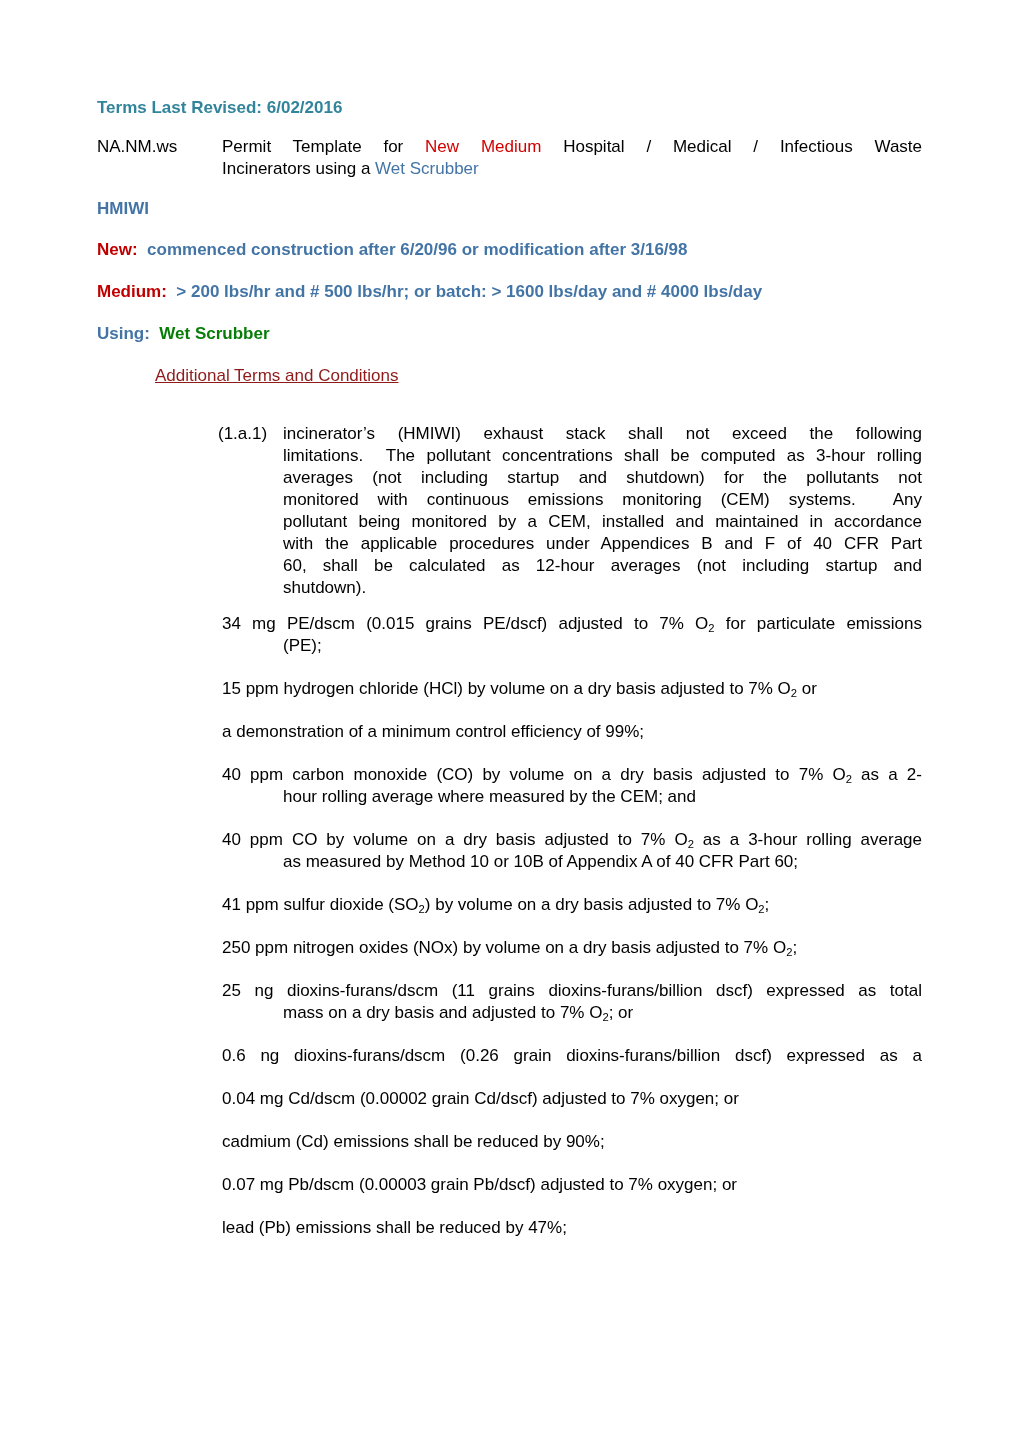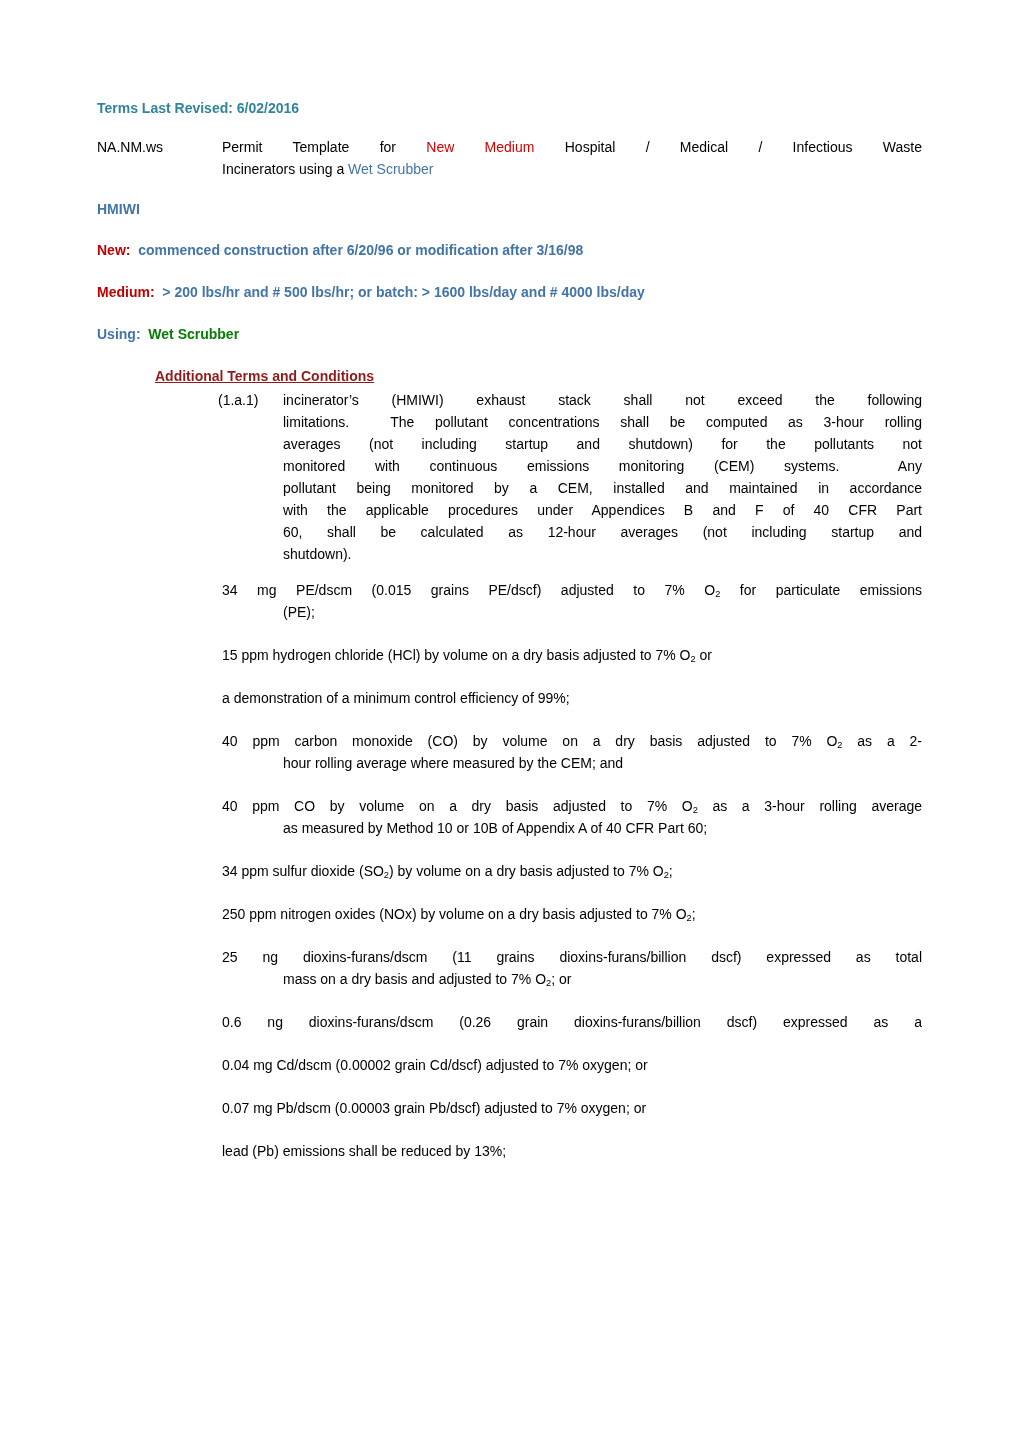--- a/index.html
+++ b/index.html
@@ -3,33 +3,33 @@
 <meta charset="utf-8">
 <style>
   html,body { margin:0; padding:0; background:#ffffff; }
   .page {
     position:relative;
     width:1020px; height:1443px;
     box-sizing:border-box;
     background:#ffffff;
     padding:97px 98px 0 97px;
     font-family:"Liberation Sans","DejaVu Sans",sans-serif;
-    font-size:14px;
+    font-size:17px;
     line-height:22px;
     color:#000000;
     overflow:hidden;
   }
   .revised { font-weight:bold; margin-bottom:17px; }
   .title-block { position:relative; margin-left:125px; width:700px; font-weight:normal; margin-bottom:18px; }
   .title-ref { position:absolute; left:-125px; top:0; }
   .hmiwi { font-weight:bold; margin-bottom:19px; }
   .def { font-weight:bold; margin-bottom:20px; }
   .note-block { position:relative; margin-left:186px; width:639px; font-weight:bold; margin-bottom:54px; }
   .note-label { position:absolute; left:-61px; top:0; }
-  .section-heading { margin-left:58px; font-weight:bold; text-decoration:underline; margin-bottom:2px; }
+  .section-heading { margin-left:58px; font-weight:normal; text-decoration:underline; margin-bottom:36px; }
   .para { position:relative; margin-left:186px; width:639px; margin-bottom:14px; }
   .para-num { position:absolute; left:-65px; top:0; }
   .item { margin-left:125px; width:700px; margin-bottom:21px; }
   .tline.just { text-align:justify; text-align-last:justify; }
   .tline.left { text-align:left; }
   .tline.cont { margin-left:61px; }
   sub.subscript { font-size:0.66em; vertical-align:-0.25em; line-height:0; }
 </style>
 </head>
 <body>
@@ -82,36 +82,39 @@
       </div>
     <div class="item">
         <div class="tline just"><span>40 ppm carbon monoxide (CO) by volume on a dry basis adjusted to 7% O</span><sub class="subscript">2</sub><span> as a 2-</span></div>
         <div class="tline left cont"><span>hour rolling average where measured by the CEM; and</span></div>
       </div>
     <div class="item">
         <div class="tline just"><span>40 ppm CO by volume on a dry basis adjusted to 7% O</span><sub class="subscript">2</sub><span> as a 3-hour rolling average</span></div>
         <div class="tline left cont"><span>as measured by Method 10 or 10B of Appendix A of 40 CFR Part 60;</span></div>
       </div>
     <div class="item">
-        <div class="tline left"><span>34 ppm sulfur dioxide (SO</span><sub class="subscript">2</sub><span>) by volume on a dry basis adjusted to 7% O</span><sub class="subscript">2</sub><span>;</span></div>
+        <div class="tline left"><span>41 ppm sulfur dioxide (SO</span><sub class="subscript">2</sub><span>) by volume on a dry basis adjusted to 7% O</span><sub class="subscript">2</sub><span>;</span></div>
       </div>
     <div class="item">
         <div class="tline left"><span>250 ppm nitrogen oxides (NOx) by volume on a dry basis adjusted to 7% O</span><sub class="subscript">2</sub><span>;</span></div>
       </div>
     <div class="item">
         <div class="tline just"><span>25 ng dioxins-furans/dscm (11 grains dioxins-furans/billion dscf) expressed as total</span></div>
         <div class="tline left cont"><span>mass on a dry basis and adjusted to 7% O</span><sub class="subscript">2</sub><span>; or</span></div>
       </div>
     <div class="item">
         <div class="tline just"><span>0.6 ng dioxins-furans/dscm (0.26 grain dioxins-furans/billion dscf) expressed as a</span></div>
       </div>
     <div class="item">
         <div class="tline left"><span>0.04 mg Cd/dscm (0.00002 grain Cd/dscf) adjusted to 7% oxygen; or</span></div>
       </div>
     <div class="item">
+        <div class="tline left"><span>cadmium (Cd) emissions shall be reduced by 90%;</span></div>
+      </div>
+    <div class="item">
         <div class="tline left"><span>0.07 mg Pb/dscm (0.00003 grain Pb/dscf) adjusted to 7% oxygen; or</span></div>
       </div>
     <div class="item">
-        <div class="tline left"><span>lead (Pb) emissions shall be reduced by 13%;</span></div>
+        <div class="tline left"><span>lead (Pb) emissions shall be reduced by 47%;</span></div>
       </div>
   </div>
 
 </div>
 
 </body></html>

